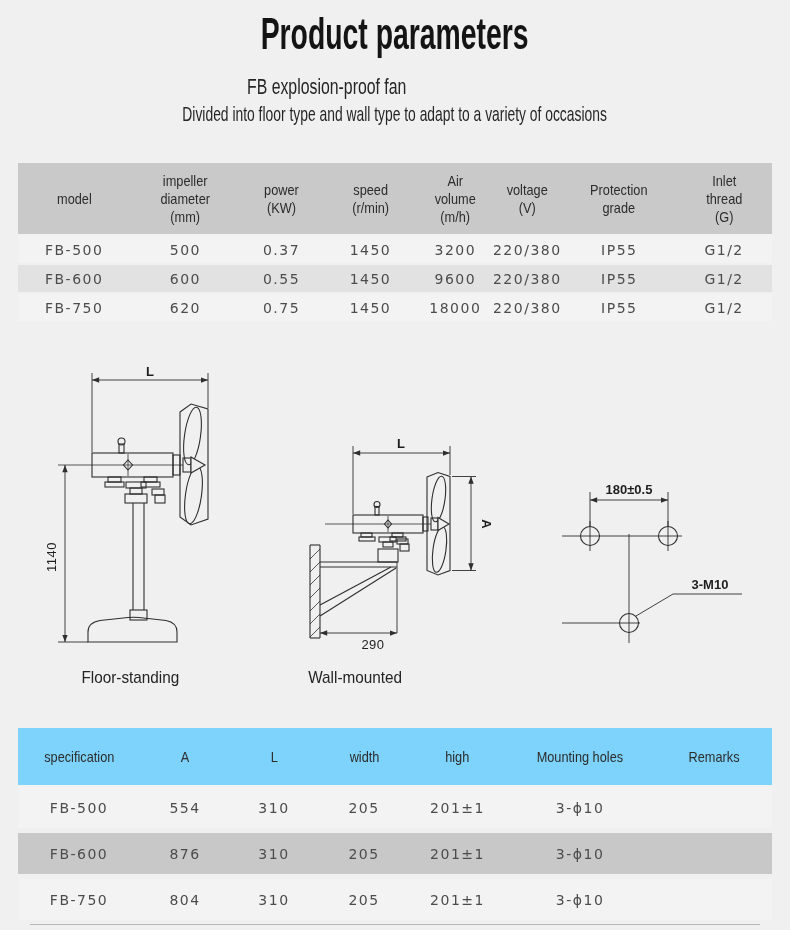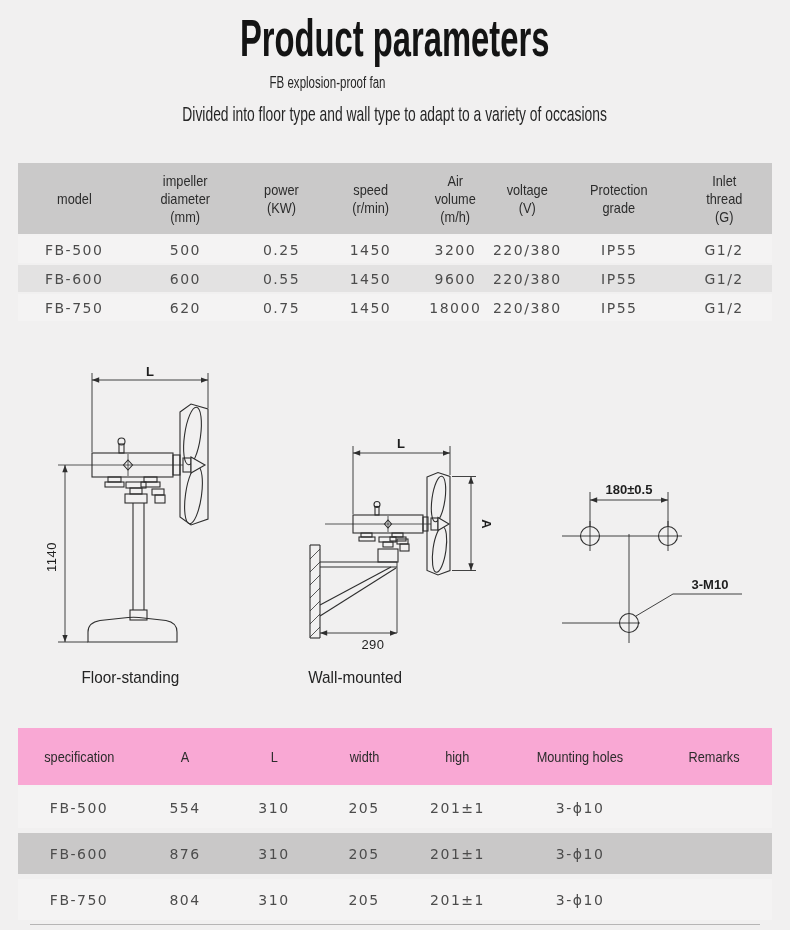--- a/index.html
+++ b/index.html
@@ -8,39 +8,39 @@
     background:#f1f0f0;
     font-family:"Liberation Sans",sans-serif;
   }
   .cond{display:inline-block;white-space:nowrap;transform-origin:50% 50%;}
   .sx63{transform:scaleX(.63);}
   .sx66{transform:scaleX(.66);}
   .sx72{transform:scaleX(.72);}
   .sx90{transform:scaleX(.90);}
 
   .title{position:absolute;top:8px;left:0;width:790px;text-align:center;
-         font-size:52px;font-weight:700;color:#141414;letter-spacing:0;}
+         font-size:45px;font-weight:700;color:#141414;letter-spacing:0;}
   .sub1{position:absolute;top:74px;left:0;width:654px;text-align:center;
-        font-size:16px;color:#262626;}
+        font-size:22px;color:#262626;}
   .sub2{position:absolute;top:102px;left:0;width:790px;text-align:center;
         font-size:21px;color:#262626;}
 
   .tblwrap{position:absolute;left:18px;width:754px;}
   .t1{top:163px;}
   .t2{top:728px;}
   table{width:100%;border-collapse:collapse;table-layout:fixed;}
   th{font-weight:400;font-size:15px;color:#2c2c2c;text-align:center;vertical-align:middle;padding:0;}
   th .hdr{display:inline-block;white-space:pre-line;line-height:1.2;transform:scaleX(.85);transform-origin:50% 50%;}
   td{font-family:"DejaVu Sans","Liberation Sans",sans-serif;font-size:14px;color:#4c4c4c;
      letter-spacing:1.5px;text-align:center;vertical-align:middle;padding:0;}
   .t1 thead th{height:71px;background:#cac9c9;border-bottom:2px solid #f3f2f2;}
   .t1 td{height:27px;border-bottom:2px solid #f1f0f0;}
   .t1 tbody tr:nth-child(odd) td{background:#f4f3f3;}
   .t1 tbody tr:nth-child(2) td{background:#e3e2e2;}
-  .t2 thead th{height:57px;background:#f9a8d4;border-bottom:2px solid #f3f2f2;}
+  .t2 thead th{height:57px;background:#7dd3fc;border-bottom:2px solid #f3f2f2;}
   .t2 td{height:41px;border-bottom:5px solid #f1f0f0;}
   .t2 tbody tr:nth-child(odd) td{background:#f4f3f3;}
   .t2 tbody tr:nth-child(2) td{background:#c9c8c8;}
 
   .drawings{position:absolute;top:0;left:0;width:790px;height:930px;pointer-events:none;}
   .d1{position:absolute;left:40px;top:365px;}
   .d2{position:absolute;left:295px;top:420px;}
   .d3{position:absolute;left:540px;top:455px;}
   svg text{font-family:"Liberation Sans",sans-serif;font-size:13px;fill:#1e1e1e;letter-spacing:.5px;}
   svg text.bld{font-weight:700;letter-spacing:0;}
@@ -96,21 +96,21 @@
 grade</span></th>
           <th><span class="hdr">Inlet
 thread
 (G)</span></th>
         </tr>
       </thead>
       <tbody>
         <tr>
           <td>FB-500</td>
           <td>500</td>
-          <td>0.25</td>
+          <td>0.37</td>
           <td>1450</td>
           <td>3200</td>
           <td>220/380</td>
           <td>IP55</td>
           <td>G1/2</td>
         </tr>
         <tr>
           <td>FB-600</td>
           <td>600</td>
           <td>0.55</td>

